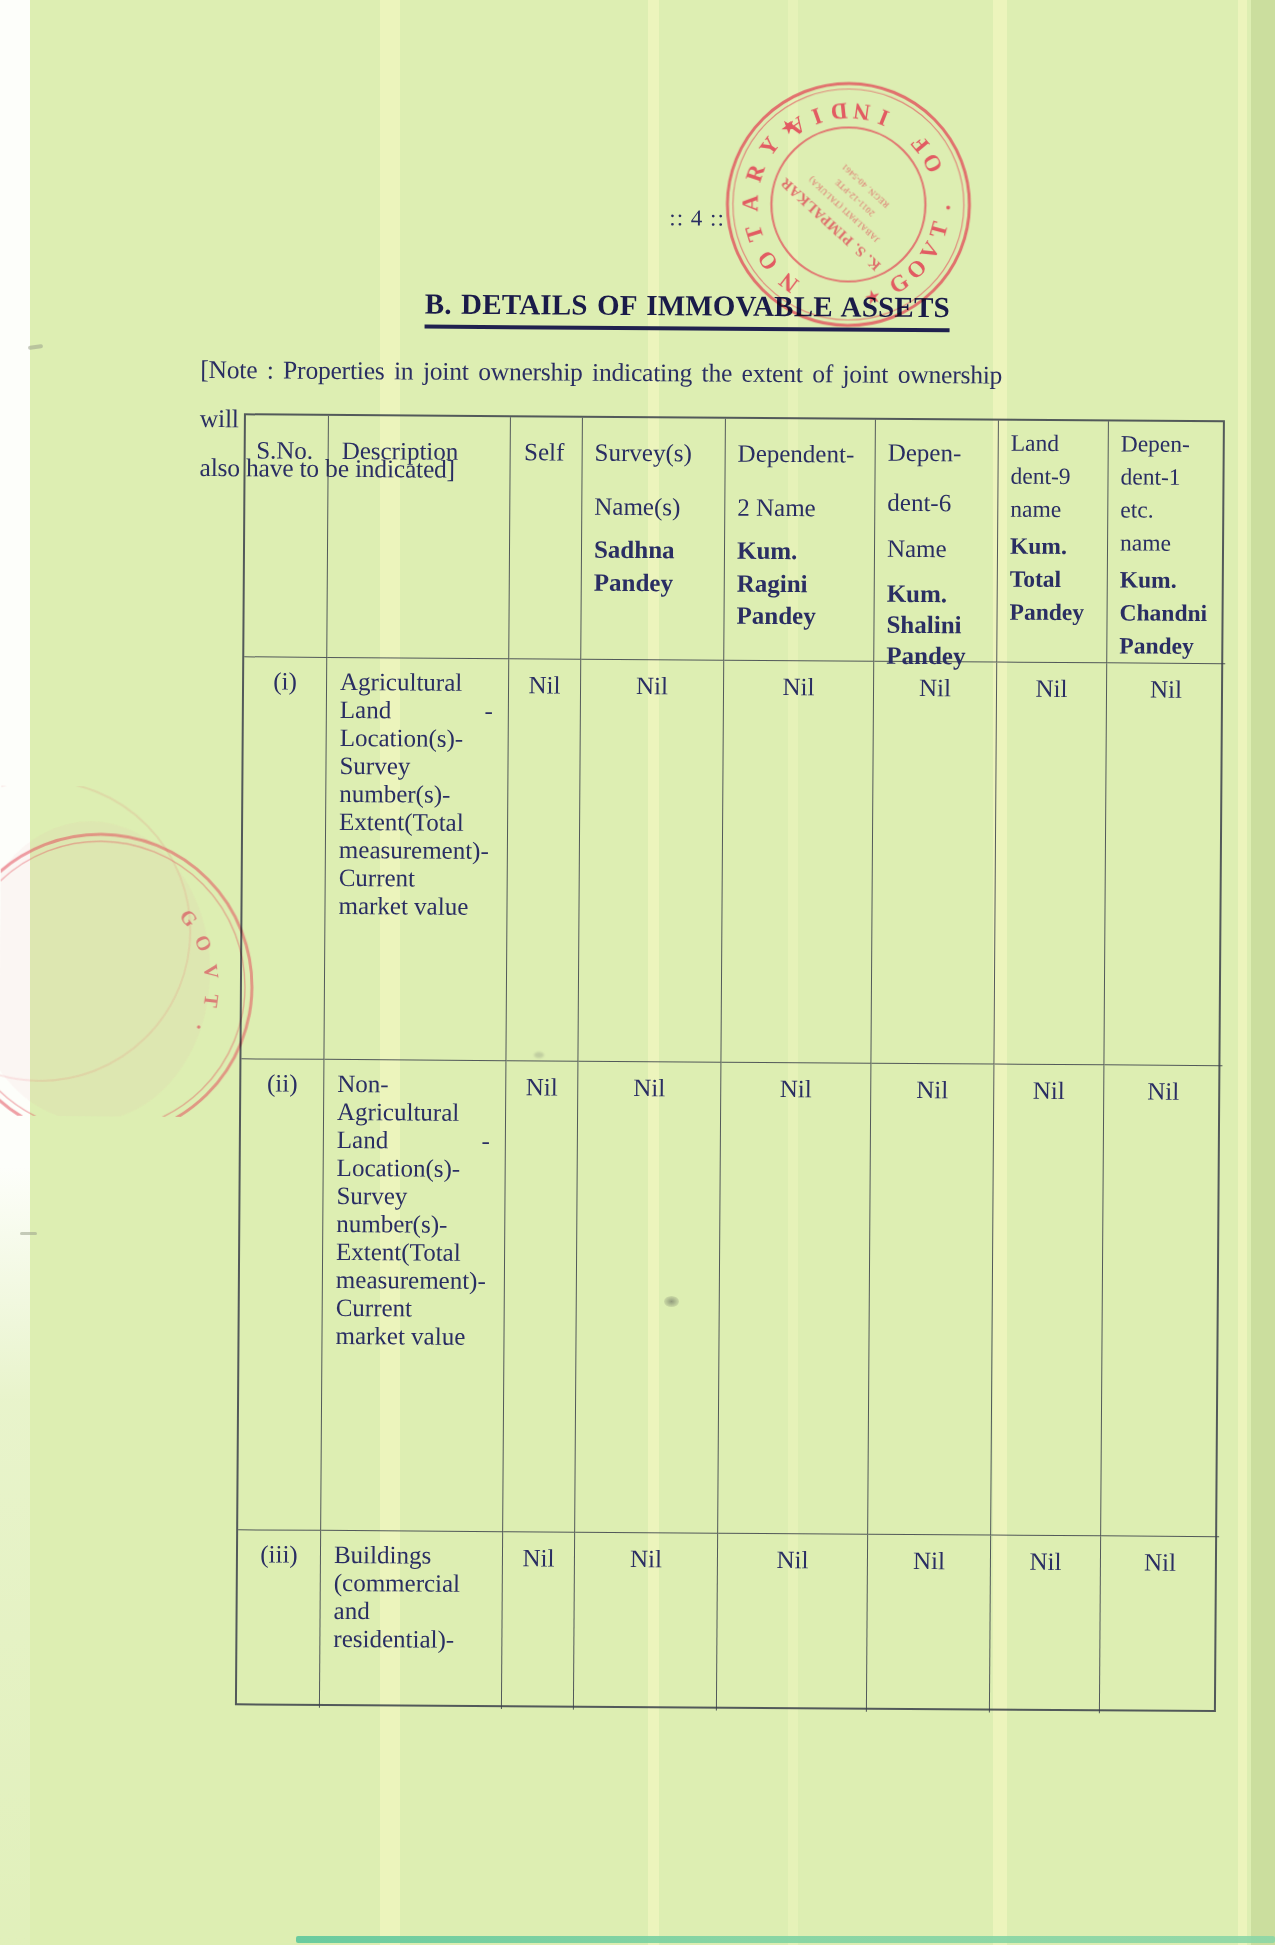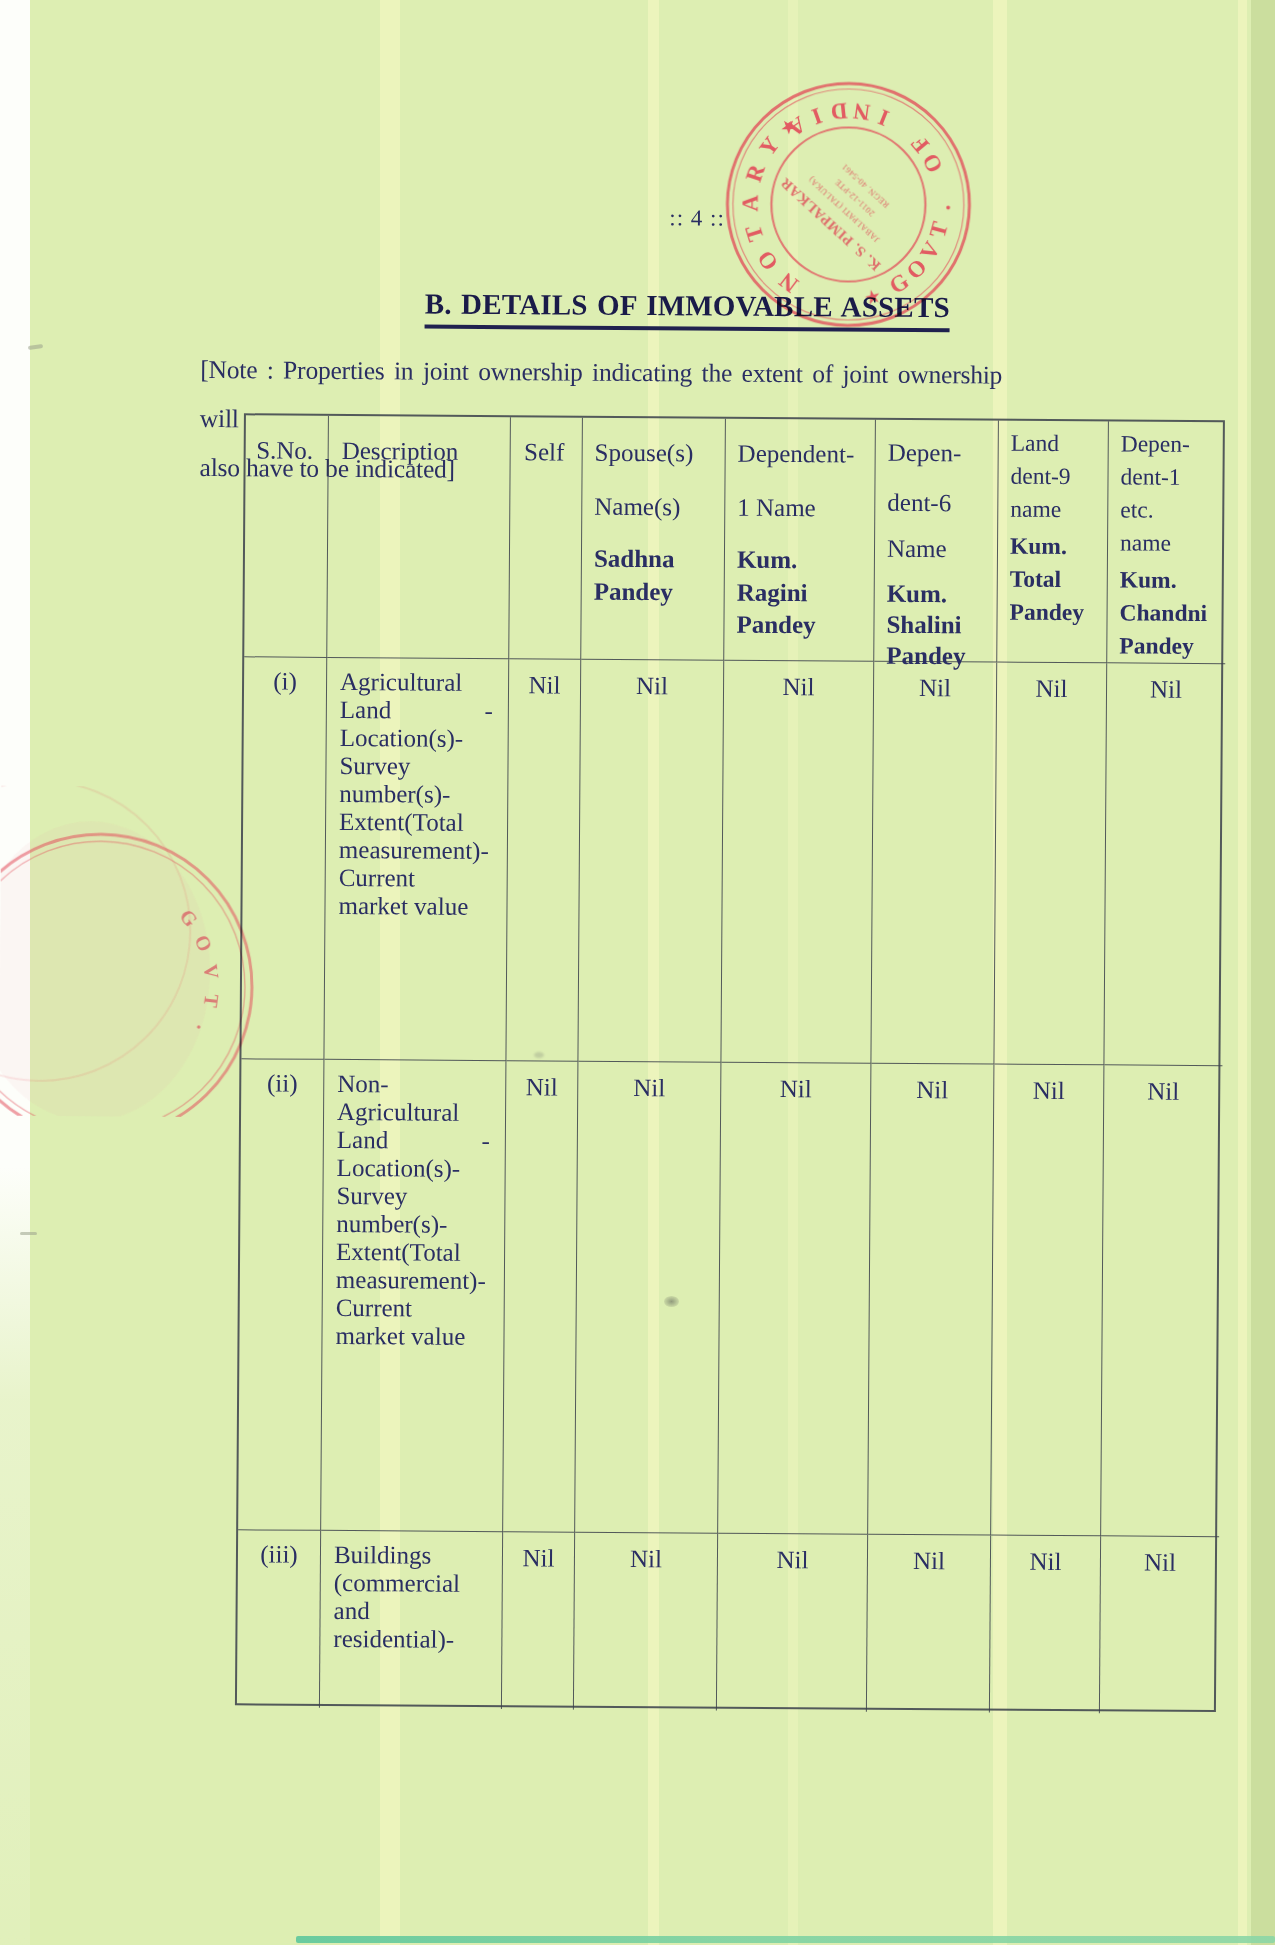--- a/index.html
+++ b/index.html
@@ -49,21 +49,21 @@
     grid-template-columns:83px 182px 72px 143px 150px 123px 110px 118px;
     grid-template-rows:242px 402px 471px 177px;
     border:2px solid var(--line);
     font-size:25px;
   }
   .cell{box-sizing:border-box;border-right:1.5px solid var(--line);border-bottom:1.5px solid var(--line);overflow:visible;}
   .cell.last-col{border-right:none;}
   .cell.last-row{border-bottom:none;}
   .hcell{padding:8px 4px 0 12px;}
   .hcell .hline{display:block;line-height:54px;}
-  .hname{font-weight:bold;margin-top:9px;}
+  .hname{font-weight:bold;margin-top:0;}
   .hname .hline{line-height:32.5px;}
   .col-sno,.col-self{padding-left:0;text-align:center;}
   .col-desc-h{padding-left:13px;}
   .col-dep2 .hline{line-height:50px;}
   .col-dep2 .hline.gap{line-height:42px;}
   .col-dep2 .hname{margin-top:8px;position:relative;z-index:5;}
   .col-dep2 .hname .hline{line-height:31px;}
   .col-dep3,.col-dep4{font-size:23.5px;padding-top:6px;}
   .col-dep3 .hline,.col-dep4 .hline{line-height:33px;}
   .col-dep3 .hname,.col-dep4 .hname{margin-top:4px;}
@@ -120,30 +120,30 @@
       <div class="cell hcell col-sno">
         <span class="hline">S.No.</span>
       </div>
       <div class="cell hcell col-desc-h">
         <span class="hline">Description</span>
       </div>
       <div class="cell hcell col-self">
         <span class="hline">Self</span>
       </div>
       <div class="cell hcell col-spouse">
-        <span class="hline">Spouse(s)</span>
+        <span class="hline">Survey(s)</span>
         <span class="hline">Name(s)</span>
         <div class="hname">
           <span class="hline">Sadhna</span>
           <span class="hline">Pandey</span>
         </div>
       </div>
       <div class="cell hcell col-dep1">
         <span class="hline">Dependent-</span>
-        <span class="hline">1 Name</span>
+        <span class="hline">2 Name</span>
         <div class="hname">
           <span class="hline">Kum.</span>
           <span class="hline">Ragini</span>
           <span class="hline">Pandey</span>
         </div>
       </div>
       <div class="cell hcell col-dep2">
         <span class="hline">Depen-</span>
         <span class="hline">dent-6</span>
         <span class="hline gap">Name</span>

